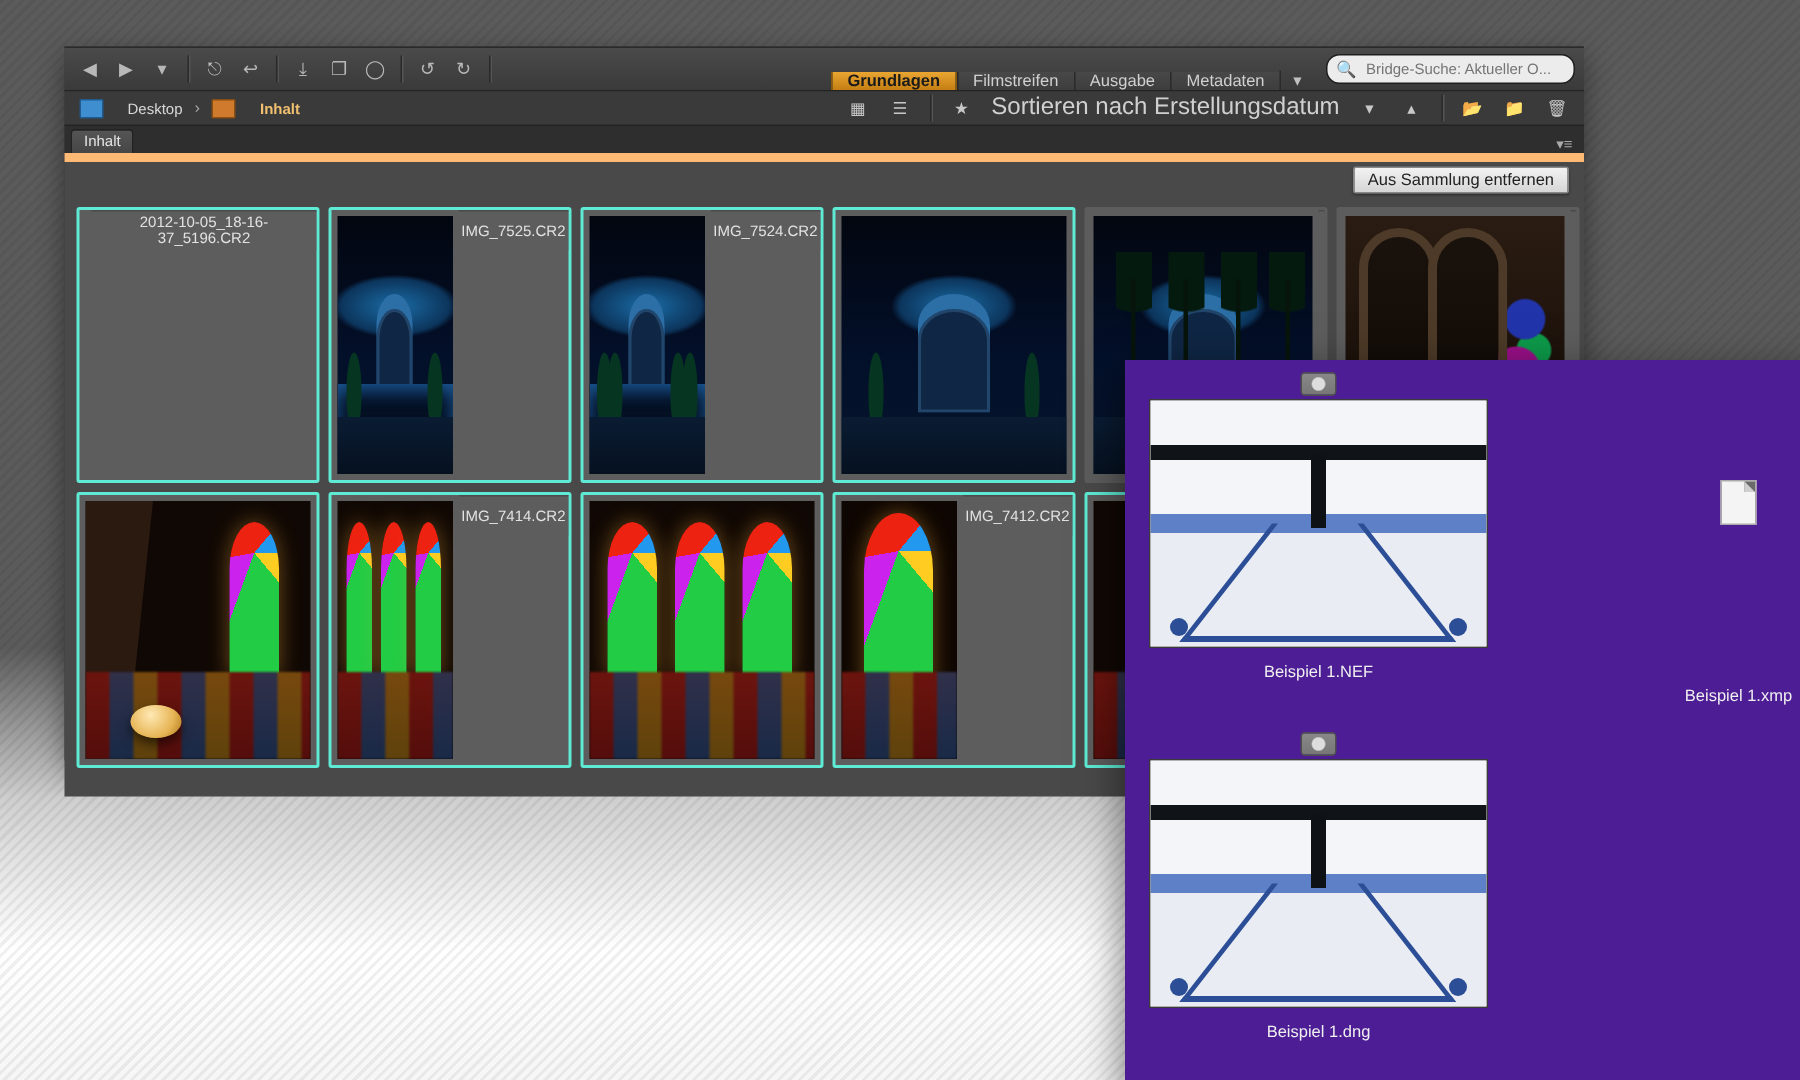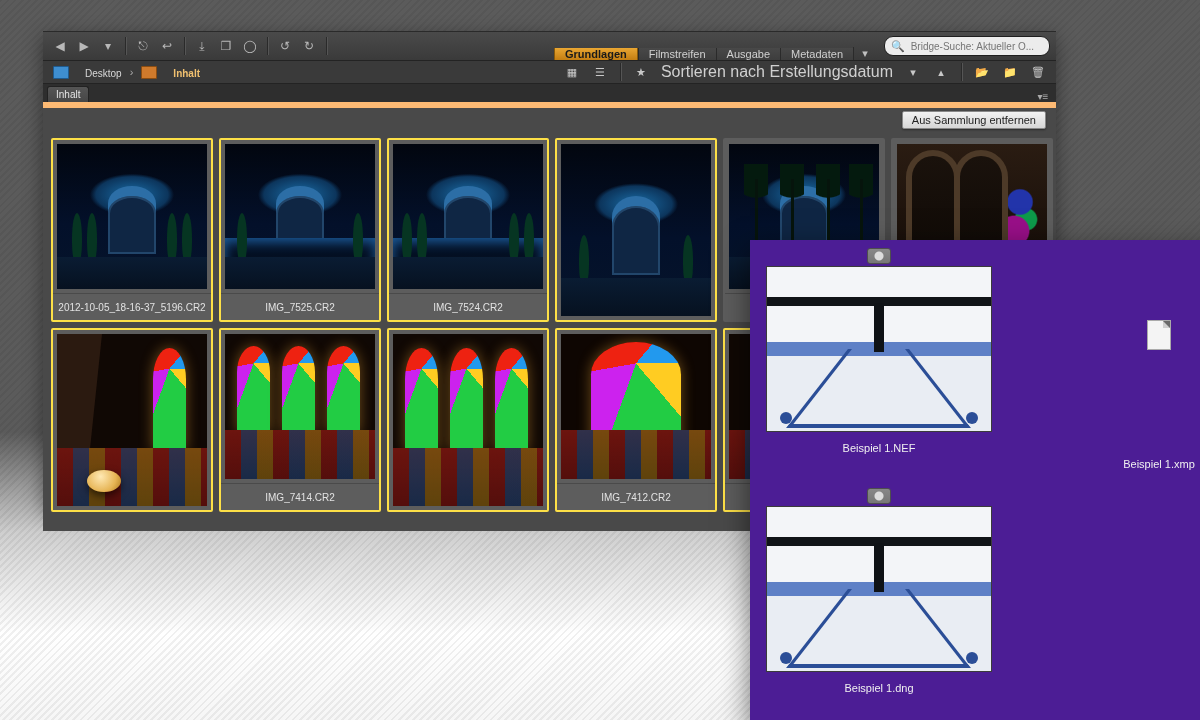--- a/index.html
+++ b/index.html
@@ -141,23 +141,23 @@
 
   .thumb-grid {
     margin-top:22px;
     display:grid;
     grid-template-columns: repeat(6, 162px);
     grid-auto-rows: 184px;
     gap: 6px;
   }
   .thumb-cell {
     background:#5d5d5d;
-    border:2px solid #fde047;
+    border:2px solid #5eead4;
     border-radius:2px;
-    display:flex; flex-direction:column;
+    display:flex; flex-direction:row;
     overflow:hidden;
   }
   .thumb-cell.plain { border-color:#5d5d5d; }
   .thumb-img {
     flex:1; margin:4px;
     background:#111;
     position:relative; overflow:hidden;
     display:flex; align-items:center; justify-content:center;
   }
   .thumb-caption {

